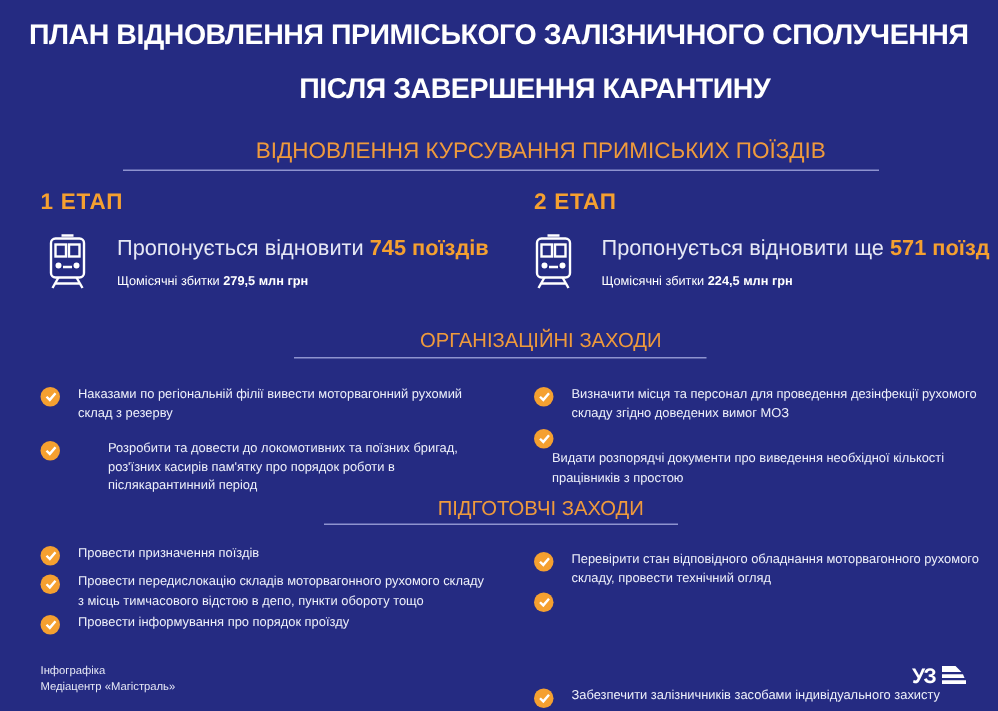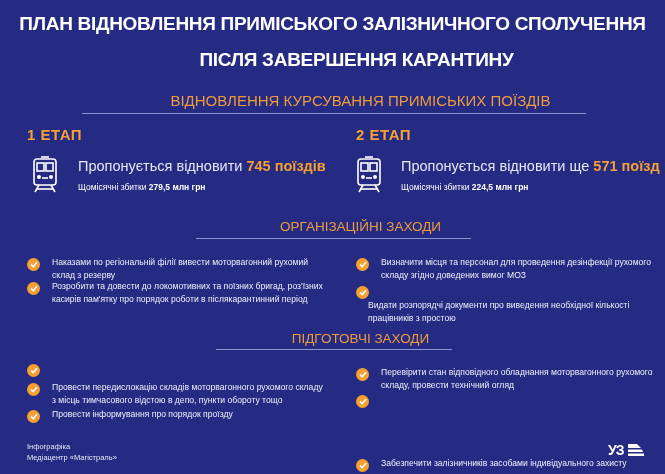--- a/index.html
+++ b/index.html
@@ -93,21 +93,21 @@
 <div class="abs section-line" style="top:238px; left:196px; width:275px;"></div>
 
 <div class="abs item" style="top:256px; left:27px; width:300px;">
   <span class="check">
       <svg width="8" height="7" viewBox="0 0 8 7">
         <path d="M1 3.5 L3.2 5.6 L7 1.2" stroke="#fff" stroke-width="1.6" fill="none"></path>
       </svg>
     </span>
   <span class="item-text">Наказами по регіональній філії вивести моторвагонний рухомий склад з резерву</span>
 </div>
-<div class="abs item" style="top:280px; left:27px; width:300px;">
+<div class="abs item" style="top:292px; left:27px; width:300px;gap:20px;">
   <span class="check">
       <svg width="8" height="7" viewBox="0 0 8 7">
         <path d="M1 3.5 L3.2 5.6 L7 1.2" stroke="#fff" stroke-width="1.6" fill="none"></path>
       </svg>
     </span>
   <span class="item-text">Розробити та довести до локомотивних та поїзних бригад, роз'їзних касирів пам'ятку про порядок роботи в післякарантинний період</span>
 </div>
 <div class="abs item" style="top:256px; left:356px; width:300px;">
   <span class="check">
       <svg width="8" height="7" viewBox="0 0 8 7">
@@ -127,20 +127,21 @@
 
 <div class="abs section-title" style="top:331px; font-size:13.5px;">ПІДГОТОВЧІ ЗАХОДИ</div>
 <div class="abs section-line" style="top:349px; left:216px; width:236px;"></div>
 
 <div class="abs item" style="top:362px; left:27px; width:300px;">
   <span class="check">
       <svg width="8" height="7" viewBox="0 0 8 7">
         <path d="M1 3.5 L3.2 5.6 L7 1.2" stroke="#fff" stroke-width="1.6" fill="none"></path>
       </svg>
     </span>
+  <span class="item-text">Провести призначення поїздів</span>
 </div>
 <div class="abs item" style="top:381px; left:27px; width:300px;">
   <span class="check">
       <svg width="8" height="7" viewBox="0 0 8 7">
         <path d="M1 3.5 L3.2 5.6 L7 1.2" stroke="#fff" stroke-width="1.6" fill="none"></path>
       </svg>
     </span>
   <span class="item-text">Провести передислокацію складів моторвагонного рухомого складу з місць тимчасового відстою в депо, пункти обороту тощо</span>
 </div>
 <div class="abs item" style="top:408px; left:27px; width:300px;">

